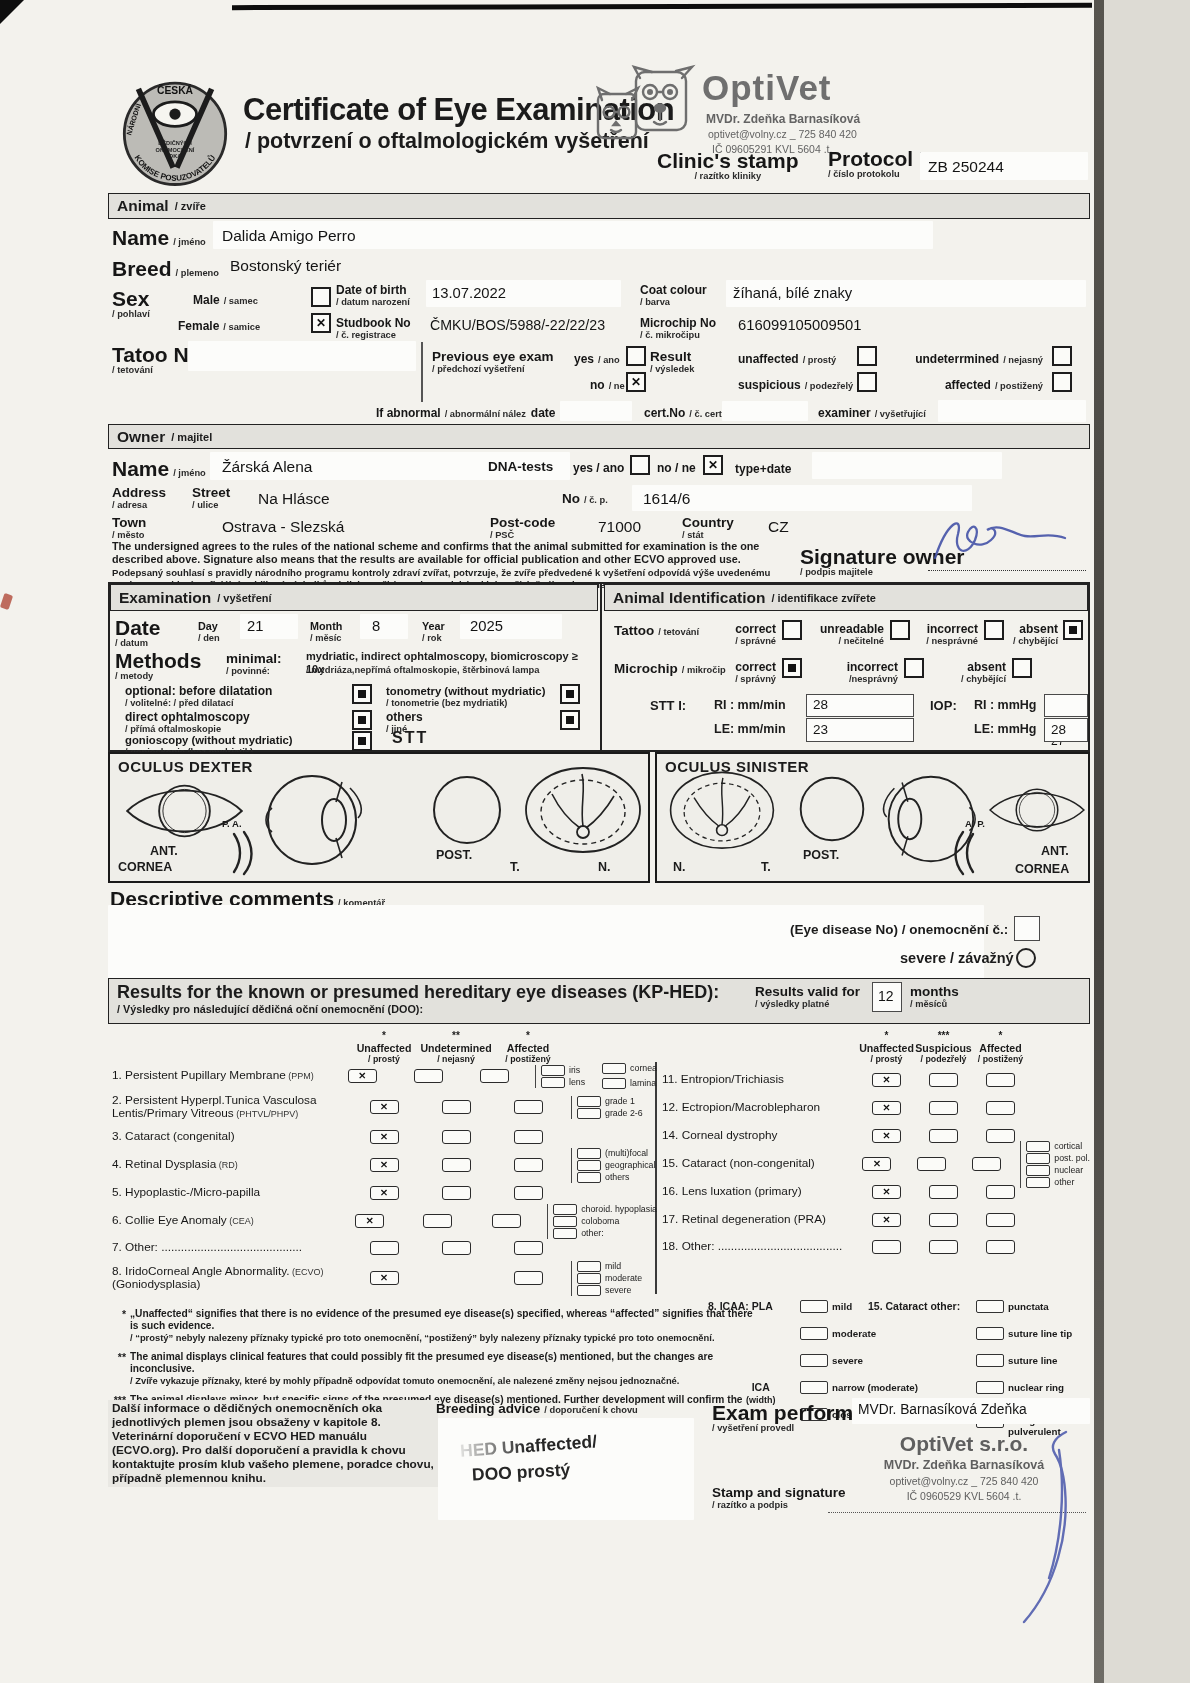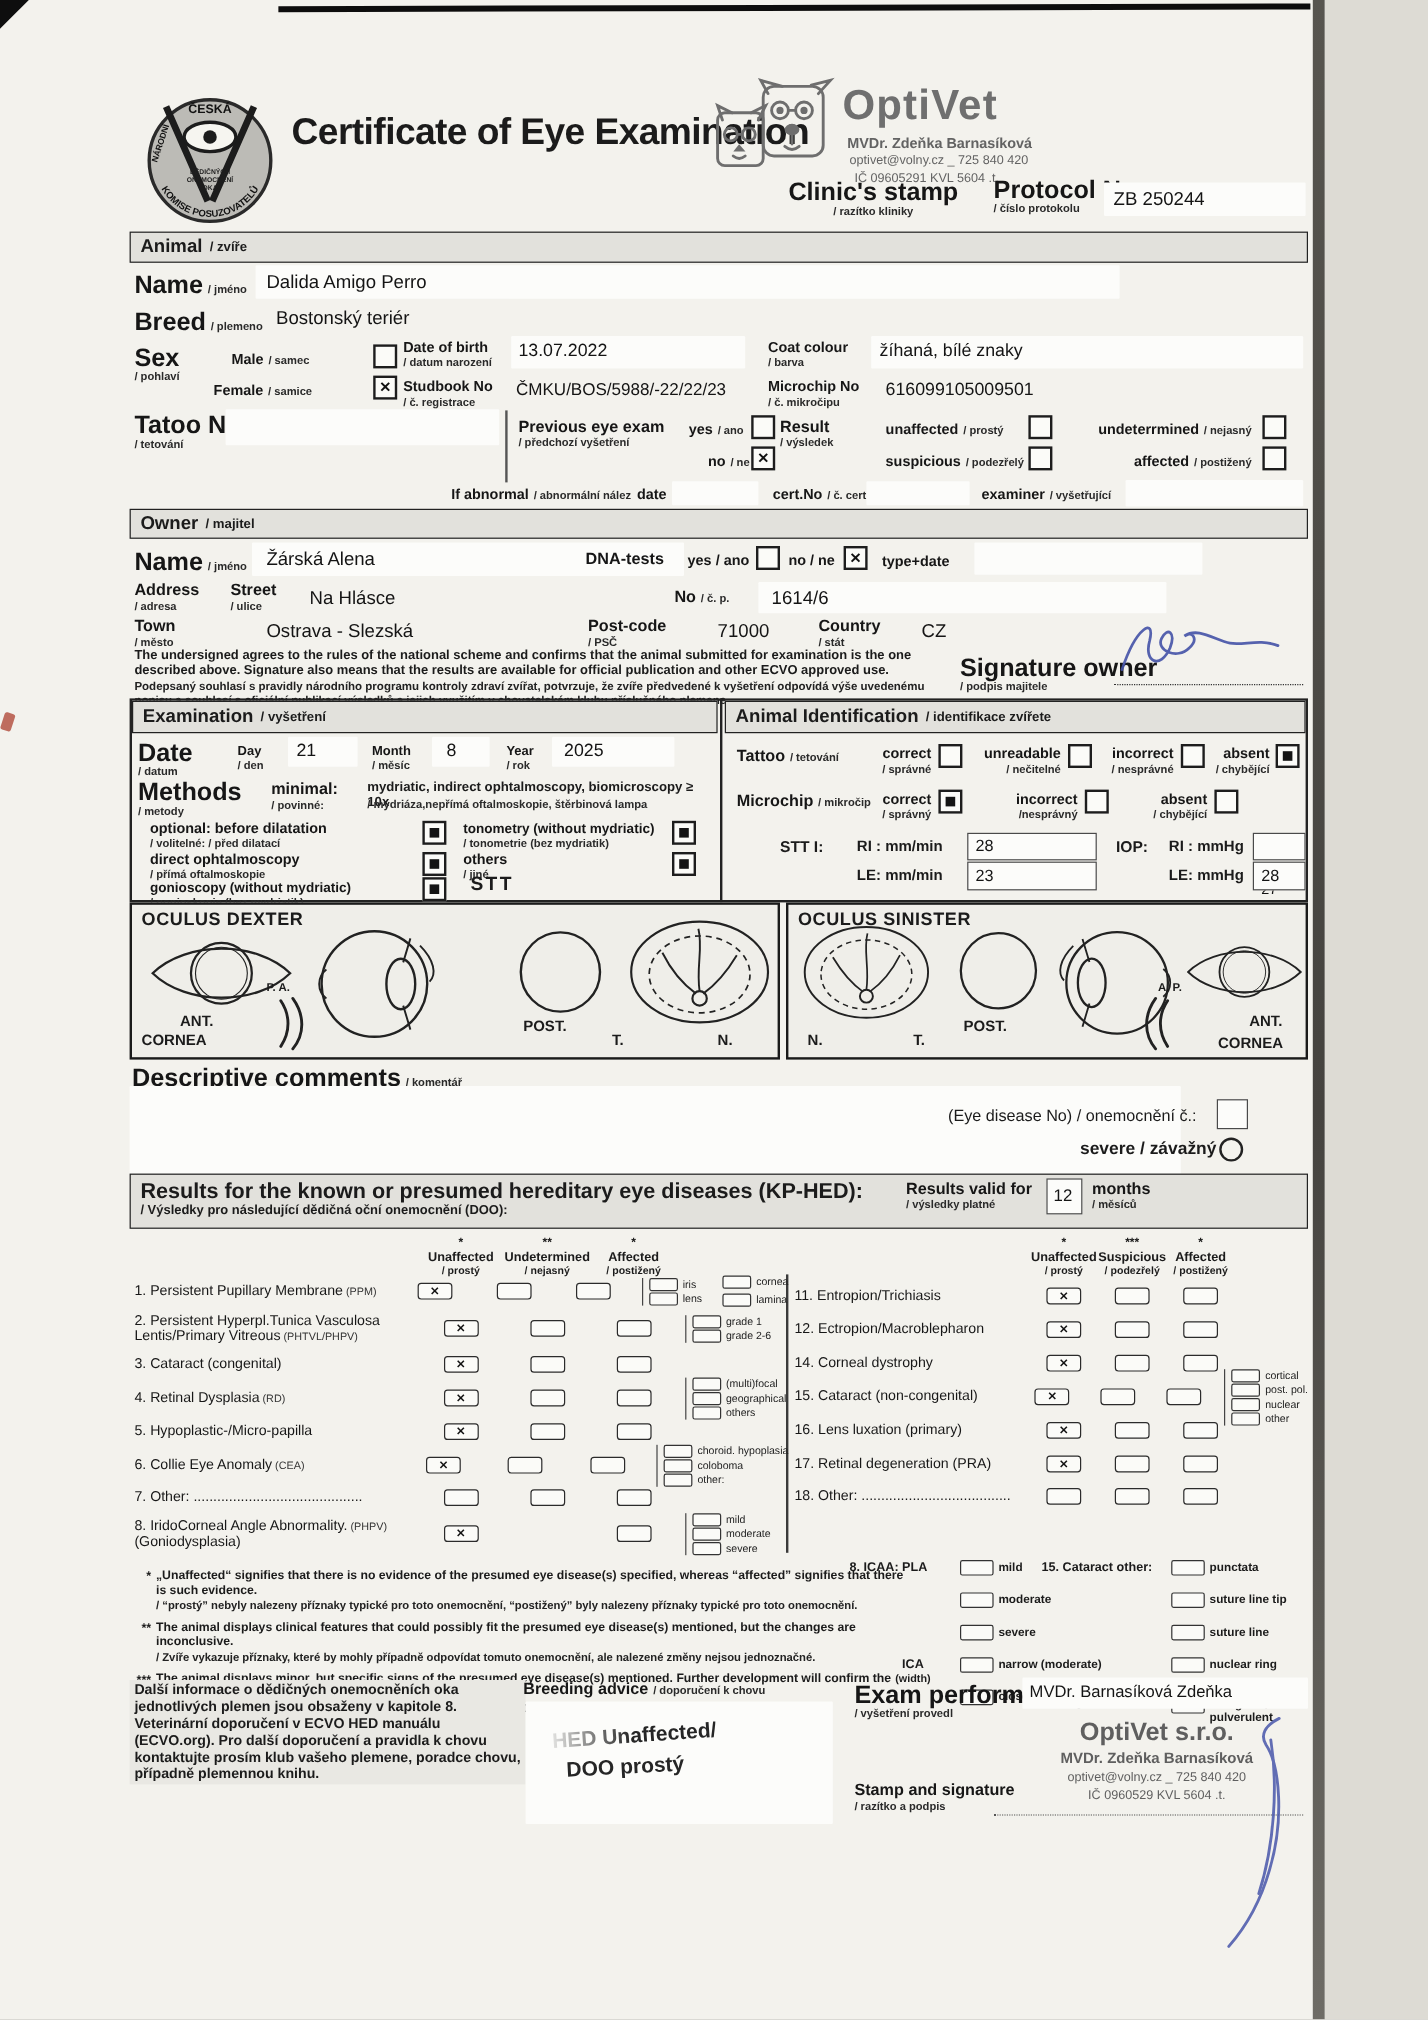--- a/index.html
+++ b/index.html
@@ -90,20 +90,21 @@
         </defs>
       <text font-size="8.5" font-weight="bold" fill="#111"><textPath href="#lowarc" startOffset="50%" text-anchor="middle">KOMISE POSUZOVATELŮ</textPath></text>
       <text x="18" y="70" font-size="7.5" font-weight="bold" fill="#111" transform="rotate(-72 18 70)">NÁRODNÍ</text>
       <text x="65" y="80" text-anchor="middle" font-size="6" font-weight="bold" fill="#1e1e1e">DĚDIČNÝCH</text>
       <text x="65" y="87" text-anchor="middle" font-size="6" font-weight="bold" fill="#1e1e1e">ONEMOCNĚNÍ</text>
       <text x="65" y="94" text-anchor="middle" font-size="6" font-weight="bold" fill="#1e1e1e">OKA</text>
     </svg>
   </div>
 
   <div class="abs" style="left:243px;top:92px;font-size:31px;font-weight:700;letter-spacing:-.5px">Certificate of Eye Examination</div>
+  <div class="abs" style="left:245px;top:129px;font-size:21.5px;font-weight:700">/ potvrzení o oftalmologickém vyšetření</div>
 
   <div class="abs" style="left:594px;top:64px">
     <svg width="104" height="88" viewBox="0 0 104 88" fill="none" stroke="#6e6e6e" stroke-width="2.4" stroke-linecap="round">
       <path d="M46,14 L40,3 L58,8 M88,14 L98,3 L82,7"></path>
       <rect x="42" y="8" width="50" height="58" rx="9"></rect>
       <circle cx="56" cy="28" r="7"></circle>
         <circle cx="76" cy="28" r="7"></circle>
         <path d="M63,28 h6"></path>
       <circle cx="56" cy="28" r="1.8" fill="#6e6e6e"></circle>
         <circle cx="76" cy="28" r="1.8" fill="#6e6e6e"></circle>
@@ -397,21 +398,21 @@
       </svg>
     </div>
     <div class="eyelab" style="left:384px;top:90px">ANT.</div>
     <div class="eyelab" style="left:358px;top:108px">CORNEA</div>
   </div>
 
   <div class="fl big" style="left:110px;top:888px"><b>Descriptive comments</b><i>/ komentář</i></div>
   <div class="wb" style="left:108px;top:905px;width:876px;height:86px"></div>
   <div class="val" style="left:118px;top:915px"></div>
 
-  <div class="abs" style="left:790px;top:922px;font-size:13.5px;font-weight:400">(Eye disease No) / onemocnění č.:</div>
+  <div class="abs" style="left:790px;top:922px;font-size:13.5px;font-weight:700">(Eye disease No) / onemocnění č.:</div>
   <div class="ib" style="left:1014px;top:916px;width:26px;height:25px"></div>
   <div class="abs" style="left:900px;top:950px;font-size:14.5px;font-weight:700">severe / závažný</div>
   <div class="abs" style="left:1016px;top:948px;width:16px;height:16px;border:2.6px solid #222;border-radius:50%"></div>
 
   <div class="bar" style="top:978px;height:46px;align-items:flex-start;padding-top:3px">
     <div style="line-height:1.15">
       <div style="font-size:18px;font-weight:700">Results for the known or presumed hereditary eye diseases (KP-HED):</div>
       <div style="font-size:10.8px;font-weight:700">/ Výsledky pro následující dědičná oční onemocnění (DOO):</div>
     </div>
   </div>
@@ -610,21 +611,21 @@
         </div>
         <div class="dc" style="width: 72px;">
           <div class="cb" data-checked="false"></div>
         </div>
         <div class="dc" style="width: 72px;">
           <div class="cb" data-checked="false"></div>
         </div>
       </div>
       <div class="drow" style="height: 36px;">
         <div class="dl" style="width: 236px;">
-          <div>8. IridoCorneal Angle Abnormality.<span class="sub"> (PHPV)</span></div>
+          <div>8. IridoCorneal Angle Abnormality.<span class="sub"> (ECVO)</span></div>
           <div>(Goniodysplasia)</div>
         </div>
         <div class="dc" style="width: 72px;">
           <div class="cb" data-checked="true"></div>
         </div>
         <div class="dc" style="width: 72px;"></div>
         <div class="dc" style="width: 72px;">
           <div class="cb" data-checked="false"></div>
         </div>
         <div class="fork">

